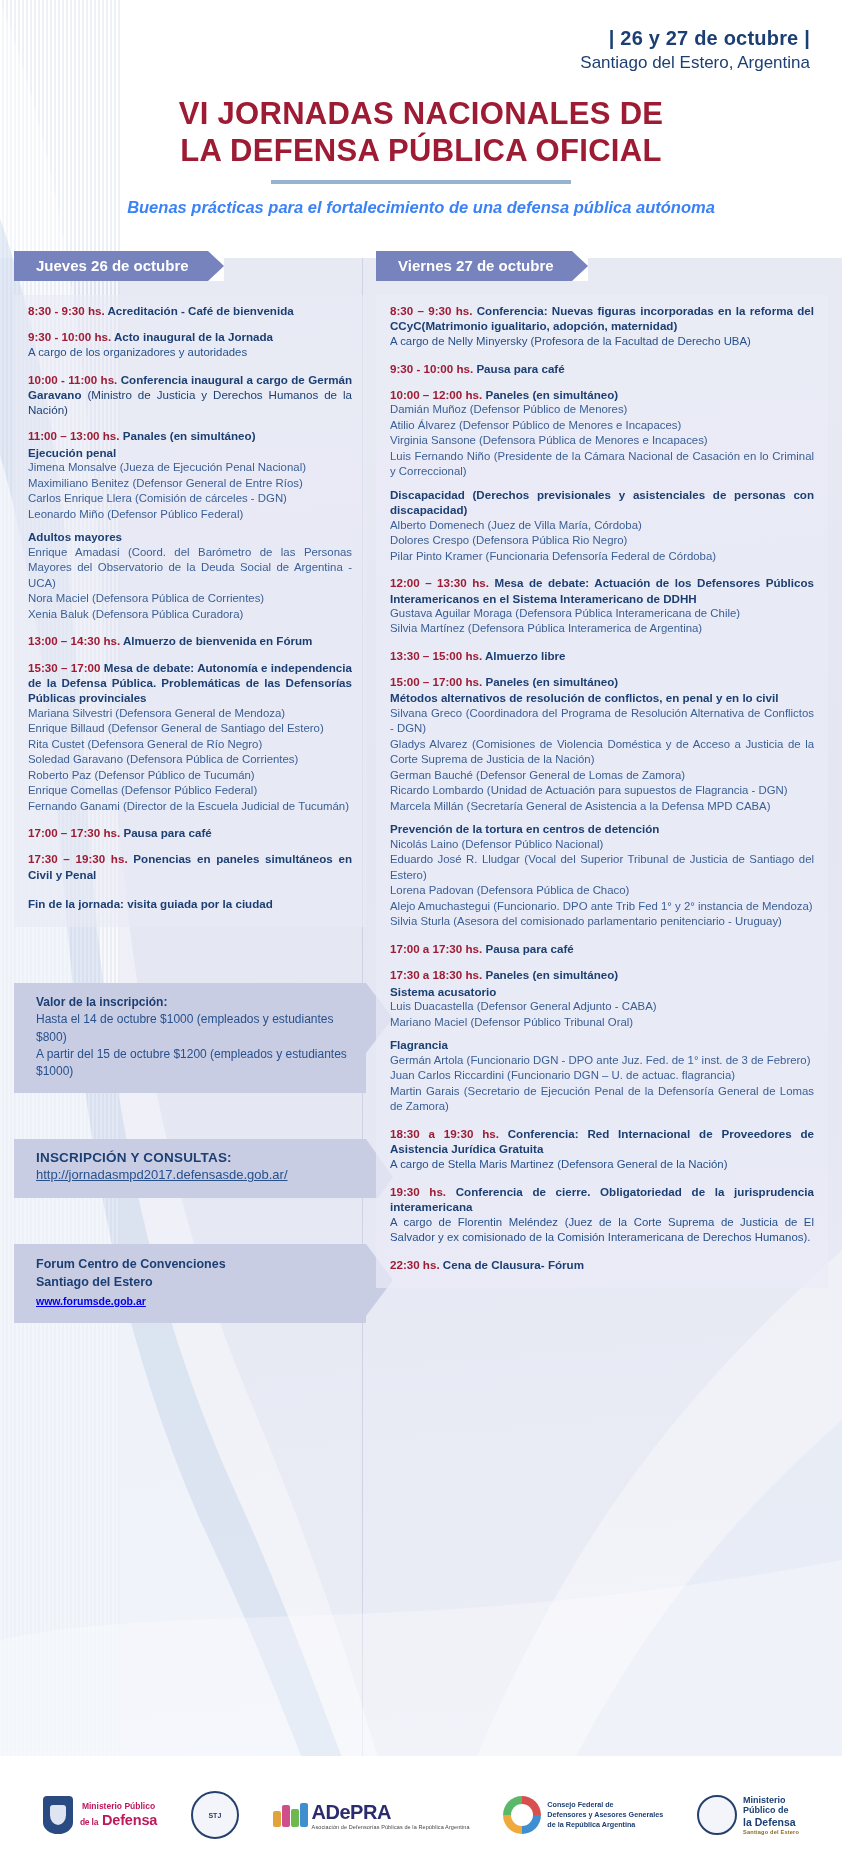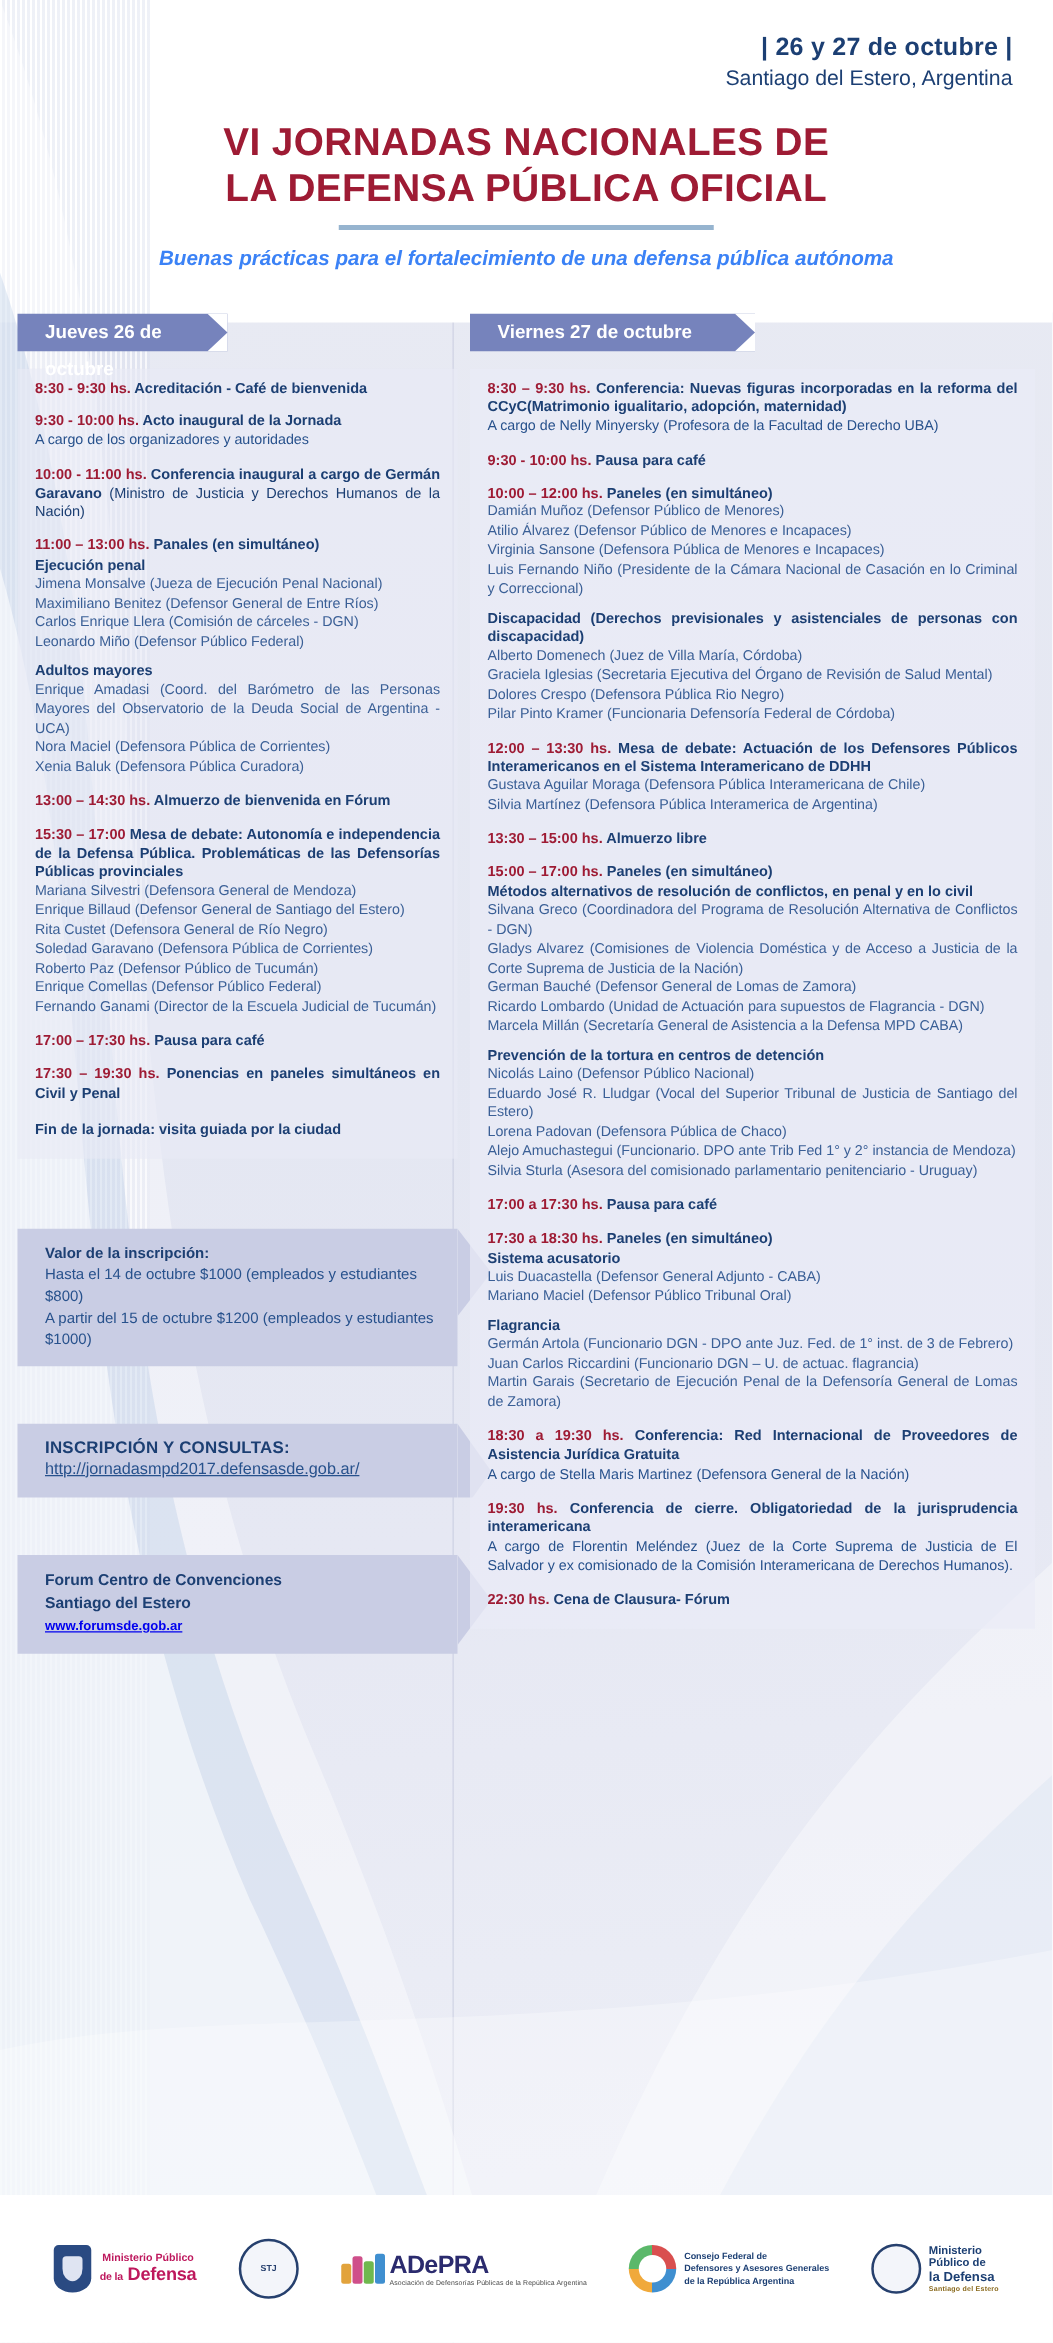--- a/index.html
+++ b/index.html
@@ -59,22 +59,22 @@
 
   .ribbon{
     position:relative;display:block;height:30px;
     background:#7683bc;color:#fff;font-size:15px;font-weight:bold;
     line-height:30px;padding-left:22px;margin-bottom:14px;
   }
   .ribbon::after{
     content:"";position:absolute;right:-0px;top:0;width:0;height:0;
     border-top:15px solid #fff;border-bottom:15px solid #fff;border-left:16px solid transparent;
   }
-  .ribbon-wrap{position:relative;width:168px;}
-  .ribbon-wrap.wide{width:228px;}
+  .ribbon-wrap{position:relative;width:210px;}
+  .ribbon-wrap.wide{width:212px;}
 
   .panel{
     background:rgba(232,234,245,.62);
     padding:8px 14px 16px 14px;
   }
   .col-right .panel{background:rgba(234,235,246,.70);}
 
   .ev{margin-bottom:11px;}
   .ev:last-child{margin-bottom:0;}
   .ev-head{
@@ -301,21 +301,20 @@
           </div>
           <div class="ev">
             <div class="ev-head"><span>10:00 – 12:00 hs.</span> <span class="cont">Paneles (en simultáneo)</span></div>
             <div class="ev-person">Damián Muñoz (Defensor Público de Menores)</div>
             <div class="ev-person">Atilio Álvarez (Defensor Público de Menores e Incapaces)</div>
             <div class="ev-person">Virginia Sansone (Defensora Pública de Menores e Incapaces)</div>
             <div class="ev-person">Luis Fernando Niño (Presidente de la Cámara Nacional de Casación en lo Criminal y Correccional)</div>
             <div class="gap-sm"></div>
             <div class="ev-sub">Discapacidad (Derechos previsionales y asistenciales de personas con discapacidad)</div>
             <div class="ev-person">Alberto Domenech (Juez de Villa María, Córdoba)</div>
-            <div class="ev-person">Graciela Iglesias (Secretaria Ejecutiva del Órgano de Revisión de Salud Mental)</div>
             <div class="ev-person">Dolores Crespo (Defensora Pública Rio Negro)</div>
             <div class="ev-person">Pilar Pinto Kramer (Funcionaria Defensoría Federal de Córdoba)</div>
           </div>
           <div class="ev">
             <div class="ev-head"><span>12:00 – 13:30 hs.</span> <span class="cont">Mesa de debate: Actuación de los Defensores Públicos Interamericanos en el Sistema Interamericano de DDHH</span></div>
             <div class="ev-person">Gustava Aguilar Moraga (Defensora Pública Interamericana de Chile)</div>
             <div class="ev-person">Silvia Martínez (Defensora Pública Interamerica de Argentina)</div>
           </div>
           <div class="ev">
             <div class="ev-head"><span>13:30 – 15:00 hs.</span> <span class="cont">Almuerzo libre</span></div>

